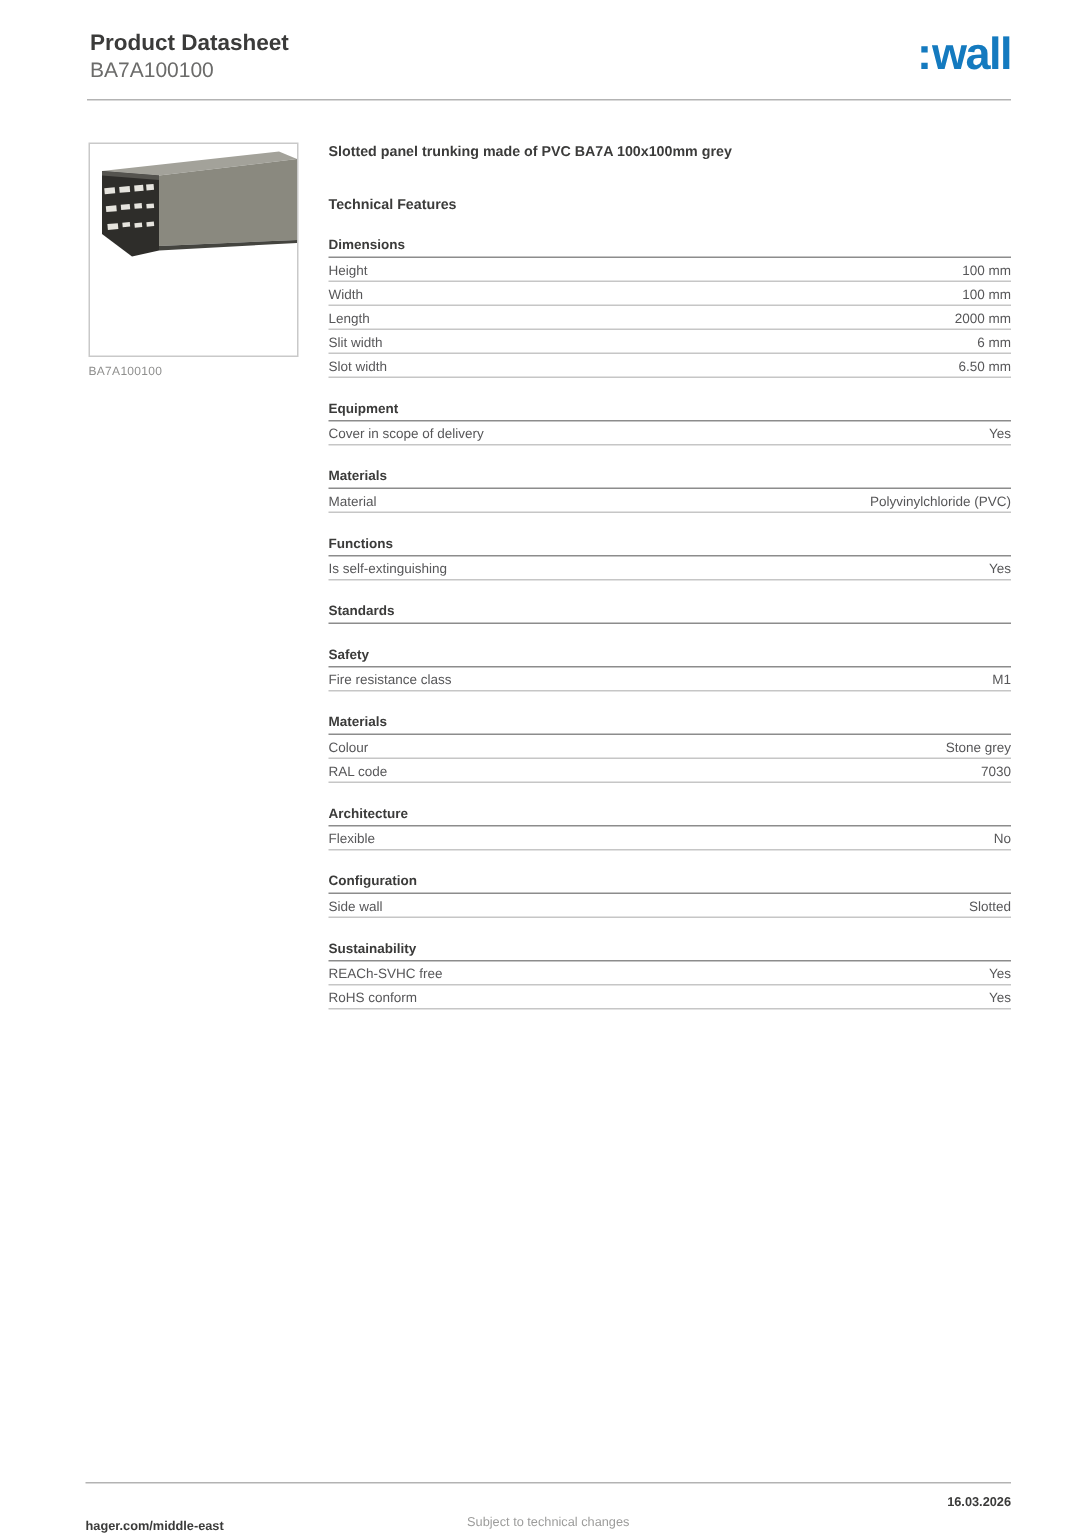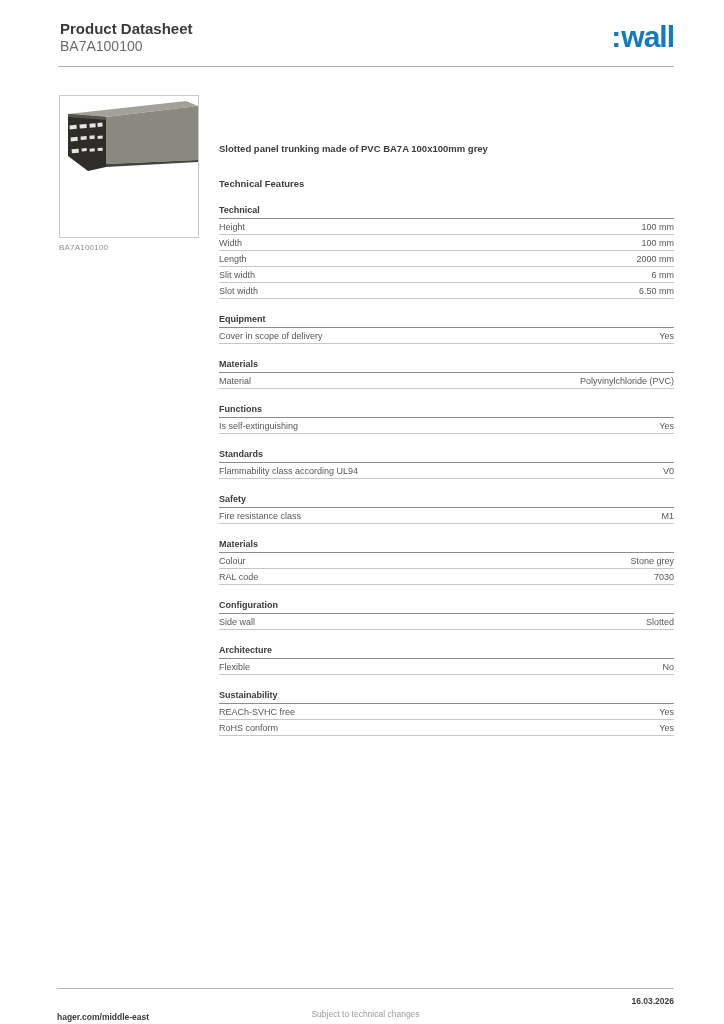--- a/index.html
+++ b/index.html
@@ -24,21 +24,21 @@
   .page-subtitle{font-size:14px;color:#6b6b6a;line-height:17px;}
   .logo{position:absolute;right:0;top:2px;font-size:30px;font-weight:bold;
         color:var(--logo-blue);letter-spacing:-1px;line-height:30px;}
   .logo .colon{margin-right:1px;}
   .header-rule{position:absolute;left:58px;right:50px;top:66px;height:1px;background:var(--rule);}
   
   .figure{position:absolute;left:59px;top:95px;width:140px;}
   .img-frame{width:140px;height:143px;border:1px solid #c9c9c9;background:#fff;}
   .img-caption{margin-top:5px;font-size:8px;color:var(--muted-text);letter-spacing:.2px;}
   
-  .content{position:absolute;left:219px;top:96px;width:455px;margin-top:47px;}
+  .content{position:absolute;left:219px;top:96px;width:455px;}
   .content-title{font-size:9.5px;font-weight:bold;color:var(--heading-text);line-height:12px;margin-bottom:23px;}
   .features-heading{font-size:9.5px;font-weight:bold;color:var(--heading-text);line-height:12px;}
   .section{margin-top:15px;}
   .sec-title{font-size:9px;font-weight:bold;color:var(--heading-text);
              padding-bottom:3px;border-bottom:1px solid var(--section-line);}
   .feat-row{display:flex;justify-content:space-between;align-items:baseline;
             font-size:9px;line-height:10px;padding:3px 0 2px 0;
             border-bottom:1px solid var(--row-line);}
   .row-label{color:var(--body-text);}
   .row-value{color:var(--body-text);text-align:right;white-space:nowrap;}
@@ -89,21 +89,21 @@
     </svg>
   </div>
   <div class="img-caption">BA7A100100</div>
 </div>
 
 <div class="content">
   <div class="content-title">Slotted panel trunking made of PVC BA7A 100x100mm grey</div>
   <div class="features-heading">Technical Features</div>
   <div>
   <div class="section">
-    <div class="sec-title">Technical</div>
+    <div class="sec-title">Dimensions</div>
     <div class="sec-rows">
   <div class="feat-row">
     <span class="row-label">Height</span>
     <span class="row-value">100 mm</span>
   </div>
 
   <div class="feat-row">
     <span class="row-label">Width</span>
     <span class="row-value">100 mm</span>
   </div>
@@ -150,26 +150,20 @@
     <div class="sec-rows">
   <div class="feat-row">
     <span class="row-label">Is self-extinguishing</span>
     <span class="row-value">Yes</span>
   </div>
 </div>
   </div>
 
   <div class="section">
     <div class="sec-title">Standards</div>
-    <div class="sec-rows">
-  <div class="feat-row">
-    <span class="row-label">Flammability class according UL94</span>
-    <span class="row-value">V0</span>
-  </div>
-</div>
   </div>
 
   <div class="section">
     <div class="sec-title">Safety</div>
     <div class="sec-rows">
   <div class="feat-row">
     <span class="row-label">Fire resistance class</span>
     <span class="row-value">M1</span>
   </div>
 </div>
@@ -184,35 +178,35 @@
   </div>
 
   <div class="feat-row">
     <span class="row-label">RAL code</span>
     <span class="row-value">7030</span>
   </div>
 </div>
   </div>
 
   <div class="section">
+    <div class="sec-title">Architecture</div>
+    <div class="sec-rows">
+  <div class="feat-row">
+    <span class="row-label">Flexible</span>
+    <span class="row-value">No</span>
+  </div>
+</div>
+  </div>
+
+  <div class="section">
     <div class="sec-title">Configuration</div>
     <div class="sec-rows">
   <div class="feat-row">
     <span class="row-label">Side wall</span>
     <span class="row-value">Slotted</span>
-  </div>
-</div>
-  </div>
-
-  <div class="section">
-    <div class="sec-title">Architecture</div>
-    <div class="sec-rows">
-  <div class="feat-row">
-    <span class="row-label">Flexible</span>
-    <span class="row-value">No</span>
   </div>
 </div>
   </div>
 
   <div class="section">
     <div class="sec-title">Sustainability</div>
     <div class="sec-rows">
   <div class="feat-row">
     <span class="row-label">REACh-SVHC free</span>
     <span class="row-value">Yes</span>

